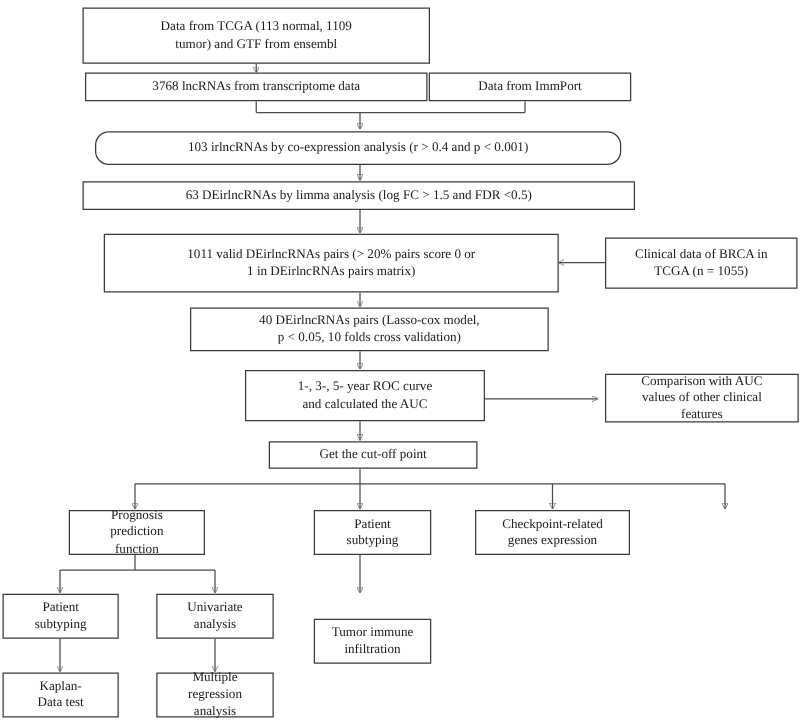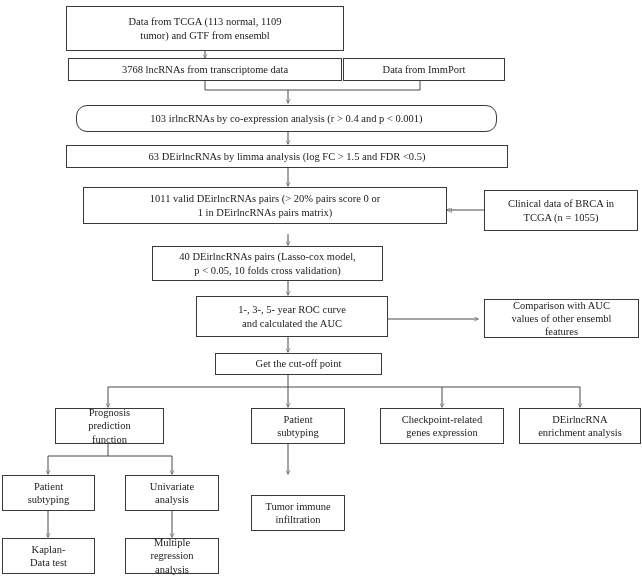--- a/index.html
+++ b/index.html
@@ -103,48 +103,46 @@
 tumor) and GTF from ensembl</div>
 
   <div class="node" style="left:68px; top:58px; width:274px; height:23px;">3768 lncRNAs from transcriptome data</div>
 
   <div class="node" style="left:343px; top:58px; width:162px; height:23px;">Data from ImmPort</div>
 
   <div class="node" style="left:76px; top:105px; width:421px; height:27px;border-radius:11px;">103 irlncRNAs by co-expression analysis (r &gt; 0.4 and p &lt; 0.001)</div>
 
   <div class="node" style="left:66px; top:145px; width:442px; height:23px;">63 DEirlncRNAs by limma analysis (log FC &gt; 1.5 and FDR &lt;0.5)</div>
 
-  <div class="node" style="left:83px; top:187px; width:364px; height:37px;">1011 valid DEirlncRNAs pairs (&gt; 20% pairs score 0 or
+  <div class="node" style="left:83px; top:187px; width:364px; height:47px;">1011 valid DEirlncRNAs pairs (&gt; 20% pairs score 0 or
 1 in DEirlncRNAs pairs matrix)</div>
 
   <div class="node" style="left:484px; top:190px; width:154px; height:41px;">Clinical data of BRCA in
 TCGA (n = 1055)</div>
 
-  <div class="node" style="left:152px; top:246px; width:231px; height:35px;">40 DEirlncRNAs pairs (Lasso-cox model,
+  <div class="node" style="left:152px; top:246px; width:287px; height:35px;">40 DEirlncRNAs pairs (Lasso-cox model,
 p &lt; 0.05, 10 folds cross validation)</div>
 
   <div class="node" style="left:196px; top:296px; width:192px; height:41px;">1-, 3-, 5- year ROC curve
 and calculated the AUC</div>
 
   <div class="node" style="left:484px; top:299px; width:155px; height:39px;">Comparison with AUC
-values of other ensembl features</div>
+values of other clinical features</div>
 
   <div class="node" style="left:215px; top:353px; width:167px; height:22px;">Get the cut-off point</div>
 
   <div class="node" style="left:55px; top:408px; width:109px; height:36px;">Prognosis prediction
 function</div>
 
   <div class="node" style="left:251px; top:408px; width:94px; height:36px;">Patient
 subtyping</div>
 
   <div class="node" style="left:380px; top:408px; width:124px; height:36px;">Checkpoint-related
 genes expression</div>
 
-  <div class="node" style="left:519px; top:408px; width:122px; height:36px;">DEirlncRNA
-enrichment analysis</div>
 
   <div class="node" style="left:2px; top:475px; width:93px; height:36px;">Patient
 subtyping</div>
 
   <div class="node" style="left:125px; top:475px; width:94px; height:36px;">Univariate
 analysis</div>
 
   <div class="node" style="left:251px; top:495px; width:94px; height:36px;">Tumor immune
 infiltration</div>
 

